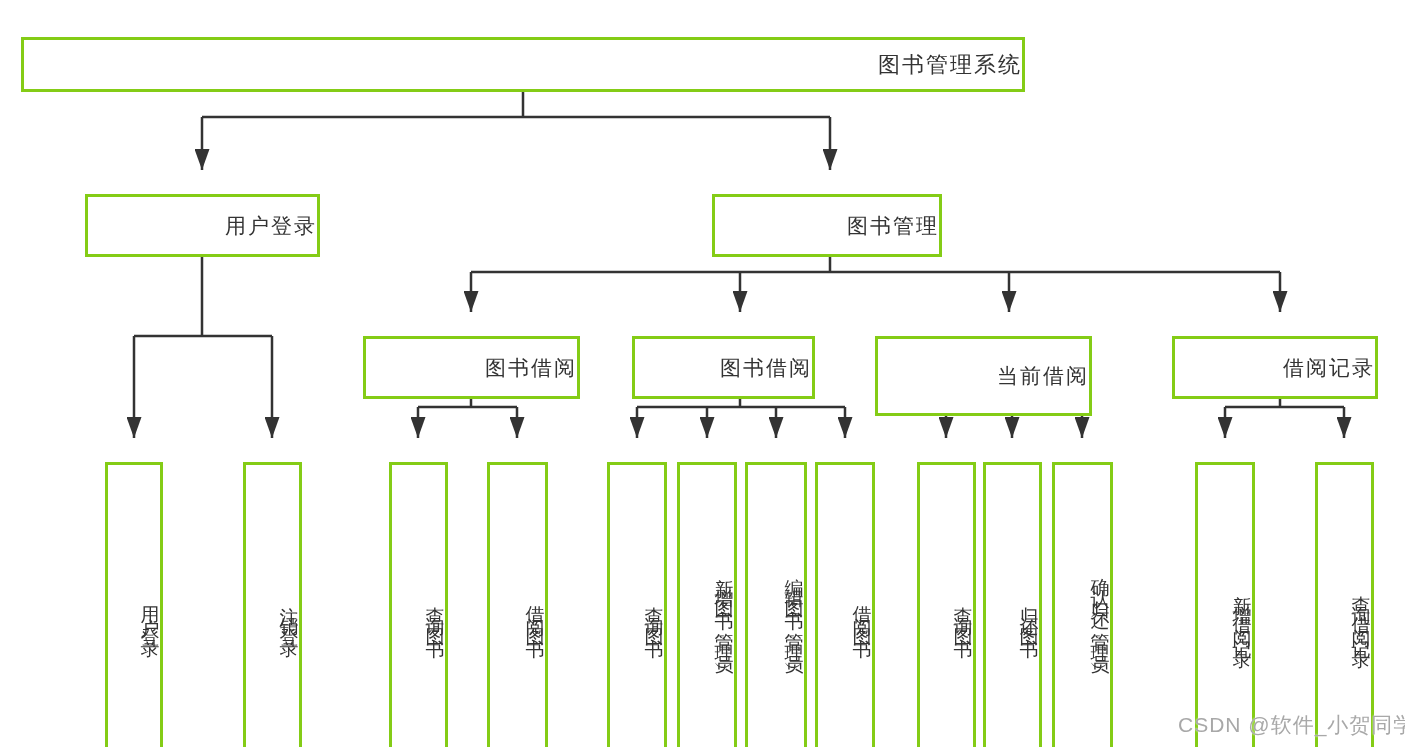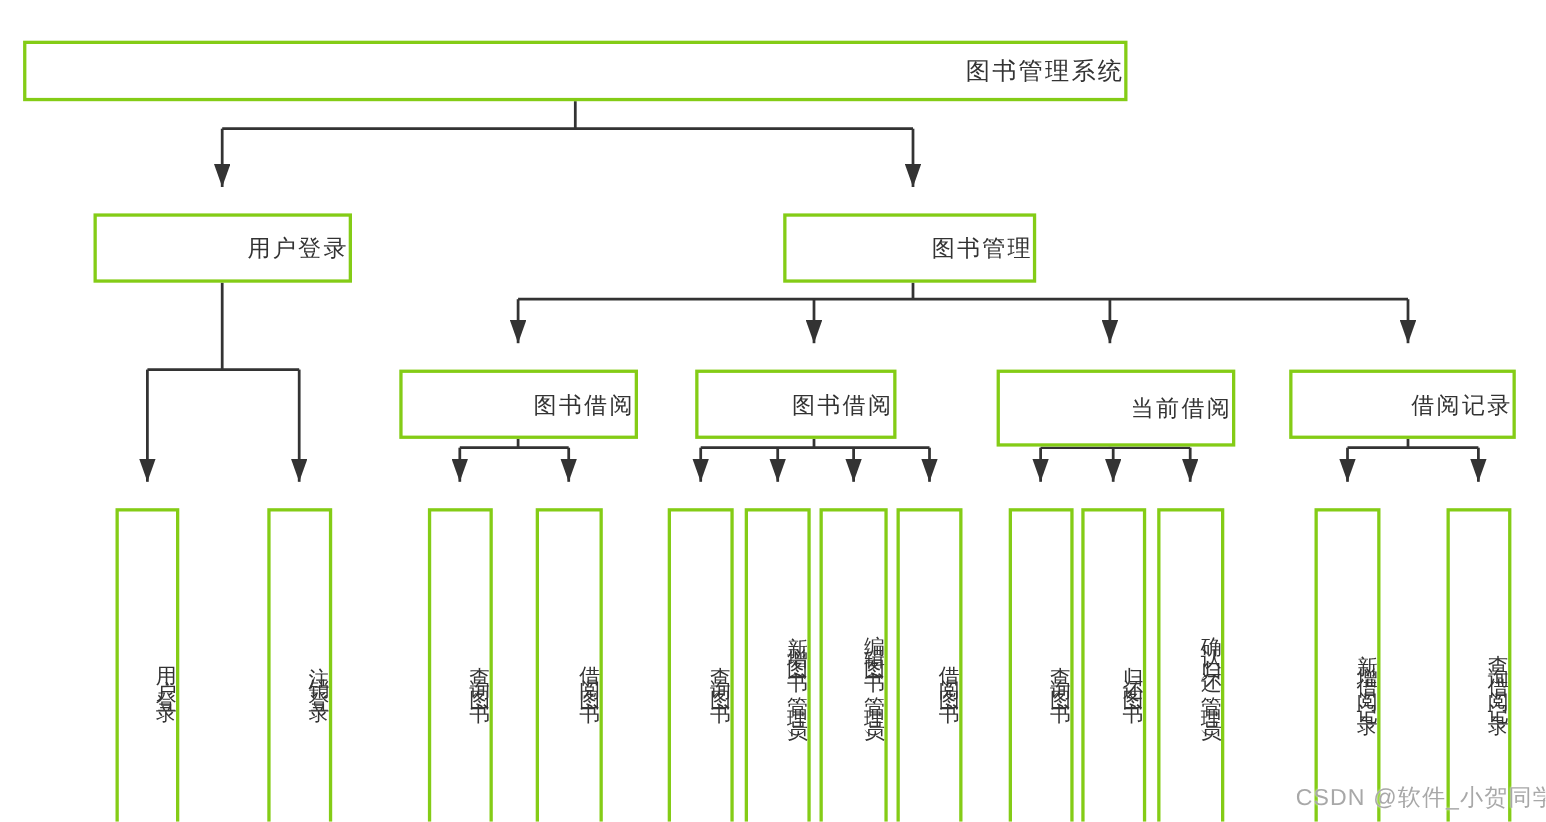--- a/index.html
+++ b/index.html
@@ -107,21 +107,21 @@
   <div class="box" style="left:712px;top:170px;width:230px;height:63px">
     <span class="hlabel">图书管理</span>
   </div>
 
   <div class="box" style="left:363px;top:312px;width:217px;height:63px">
     <span class="hlabel">图书借阅</span>
   </div>
   <div class="box" style="left:632px;top:312px;width:183px;height:63px">
     <span class="hlabel">图书借阅</span>
   </div>
-  <div class="box" style="left:906px;top:312px;width:217px;height:70px">
+  <div class="box" style="left:875px;top:312px;width:217px;height:80px">
     <span class="hlabel">当前借阅</span>
   </div>
   <div class="box" style="left:1172px;top:312px;width:206px;height:63px">
     <span class="hlabel">借阅记录</span>
   </div>
 
   <div class="box" style="left:105px;top:438px;width:58px;height:301px">
     <span class="vlabel">用户登录</span>
   </div>
   <div class="box" style="left:243px;top:438px;width:59px;height:301px">

